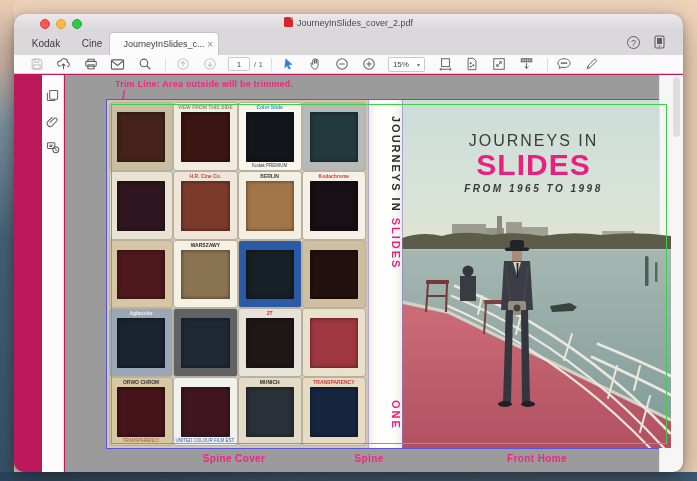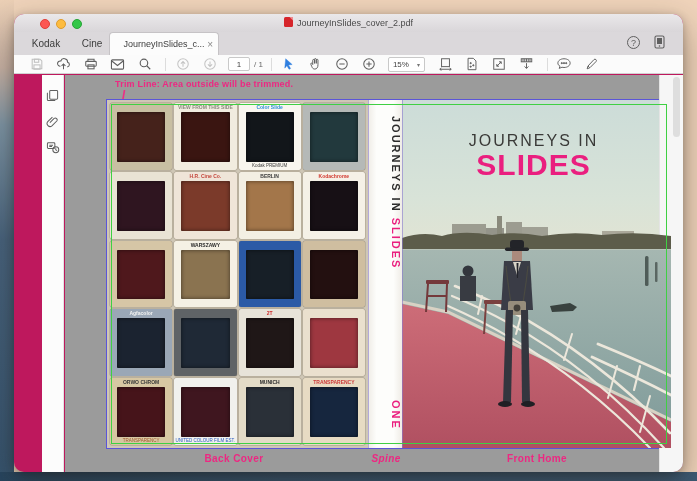--- a/index.html
+++ b/index.html
@@ -81,21 +81,21 @@
   .fc-l1{font-size:16px;letter-spacing:2px;color:#3a3a38;font-weight:500;}
   .fc-l2{font-size:30px;letter-spacing:1px;color:#ea1f7f;font-weight:800;line-height:1.02;}
   .fc-l3{font-size:10px;letter-spacing:2.5px;color:#3a3a38;font-style:italic;font-weight:bold;margin-top:2px;}
   .scene{position:absolute;left:0;bottom:0;width:269px;height:232px;z-index:1;}
   .trim-overlay{position:absolute;inset:4px;border:1px solid #3fd043;pointer-events:none;z-index:6;}
   .fold{position:absolute;top:0;bottom:0;width:1px;background:rgba(138,122,208,.6);z-index:5;pointer-events:none;}
   .fold.f1{left:261px;} .fold.f2{left:295px;}
   
   .plabel{position:absolute;top:378px;transform:translateX(-50%);font-size:10px;color:#ed2882;
     font-weight:bold;letter-spacing:.4px;}
-  .pl-back{left:169px;} .pl-spine{left:321px;font-style:italic;} .pl-front{left:472px;}
+  .pl-back{left:169px;} .pl-spine{left:304px;} .pl-front{left:472px;}
   svg{display:block;}
 </style>
 </head>
 <body>
 
 <div class="wp-left"></div>
 <div class="wp-bottom"></div>
 
 <div class="window">
 
@@ -396,20 +396,21 @@
           <div class="spine-text">
             <span>JOURNEYS IN </span><span class="spine-pink">SLIDES</span>
           </div>
           <div class="spine-one">ONE</div>
         </div>
 
         <div class="frontcover">
           <div class="fc-title">
             <div class="fc-l1">JOURNEYS IN</div>
             <div class="fc-l2">SLIDES</div>
+            <div class="fc-l3">FROM 1965 TO 1998</div>
           </div>
           <svg class="scene" viewBox="0 0 269 232" preserveAspectRatio="none">
             <defs>
               <linearGradient id="wg" x1="0" y1="0" x2="0" y2="1">
                   <stop offset="0" stop-color="#a7b8b2"></stop>
                   <stop offset="1" stop-color="#7e9a99"></stop>
                 </linearGradient>
               <linearGradient id="dg" x1="0" y1="0" x2="0" y2="1">
                   <stop offset="0" stop-color="#cd6d78"></stop>
                   <stop offset="1" stop-color="#b05061"></stop>
@@ -477,21 +478,21 @@
               <ellipse cx="126" cy="188" rx="7" ry="3" fill="#1f1f24"></ellipse>
             </g>
           </svg>
         </div>
 
         <div class="fold f1"></div>
         <div class="fold f2"></div>
         <div class="trim-overlay"></div>
       </div>
 
-      <span class="plabel pl-back">Back Cover</span>
+      <span class="plabel pl-back">Spine Cover</span>
       <span class="plabel pl-spine">Spine</span>
       <span class="plabel pl-front">Front Home</span>
     </div>
 
     <div class="gutter">
       <span class="track"></span>
     </div>
   </div>
 </div>
 

